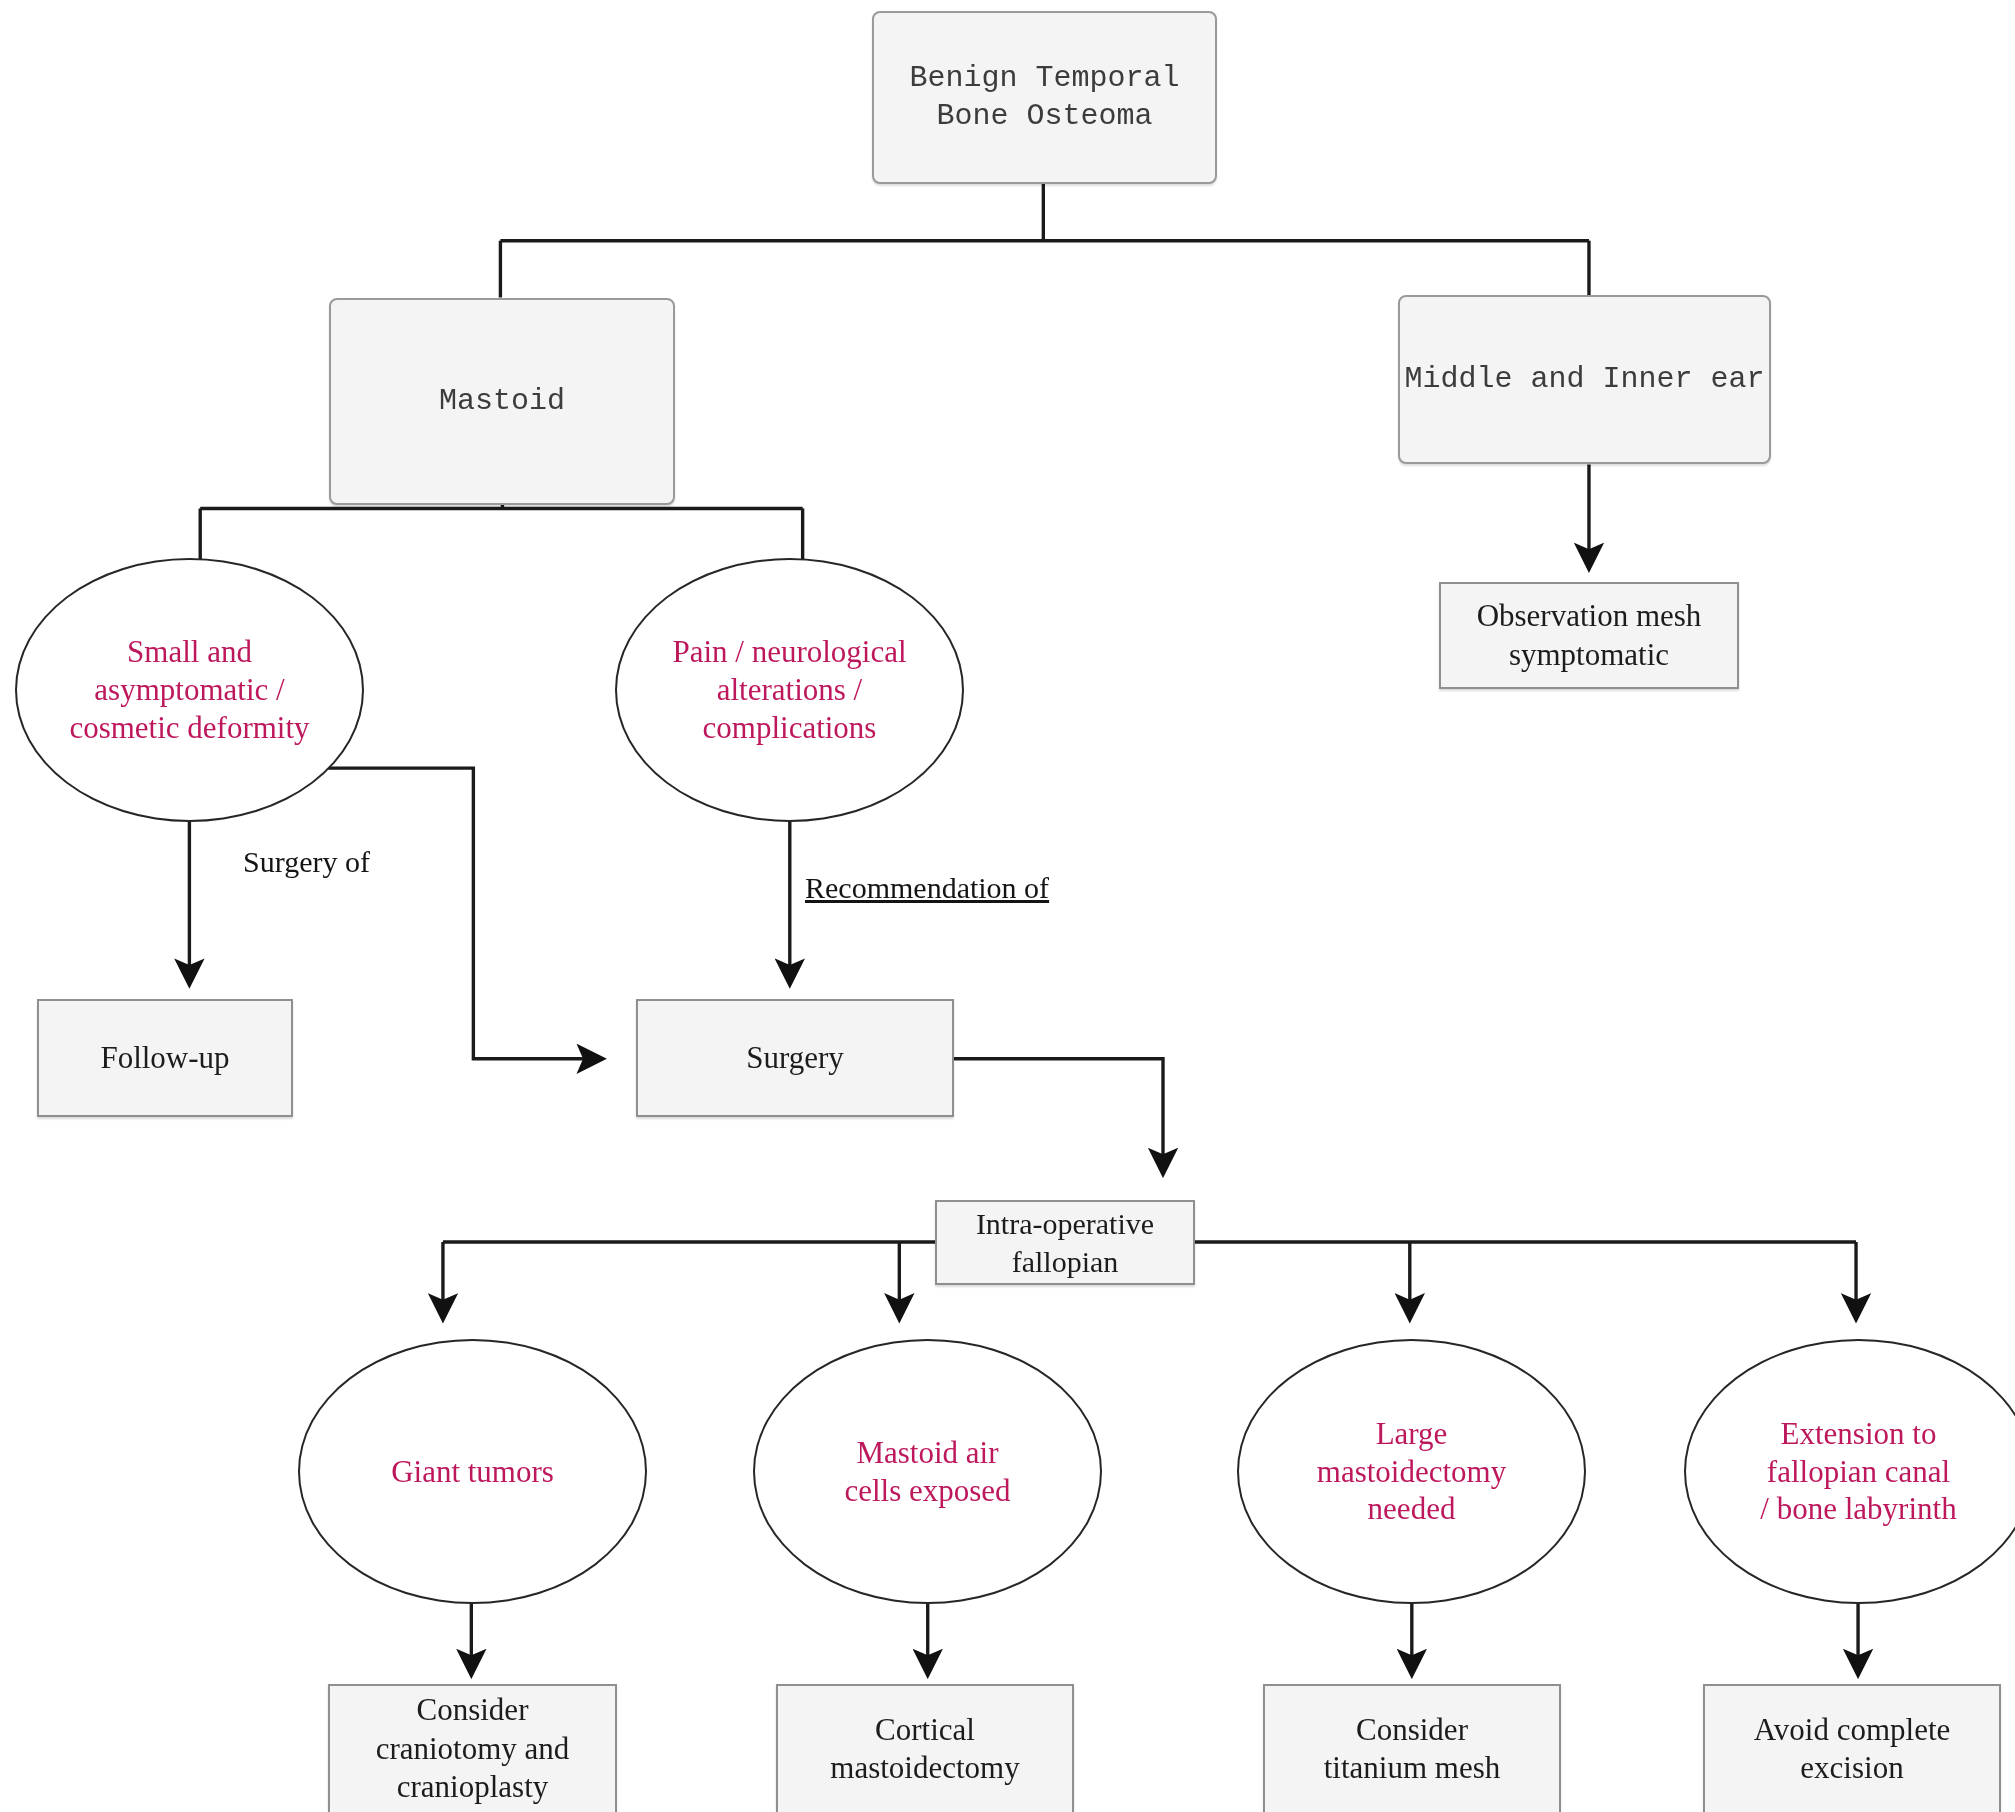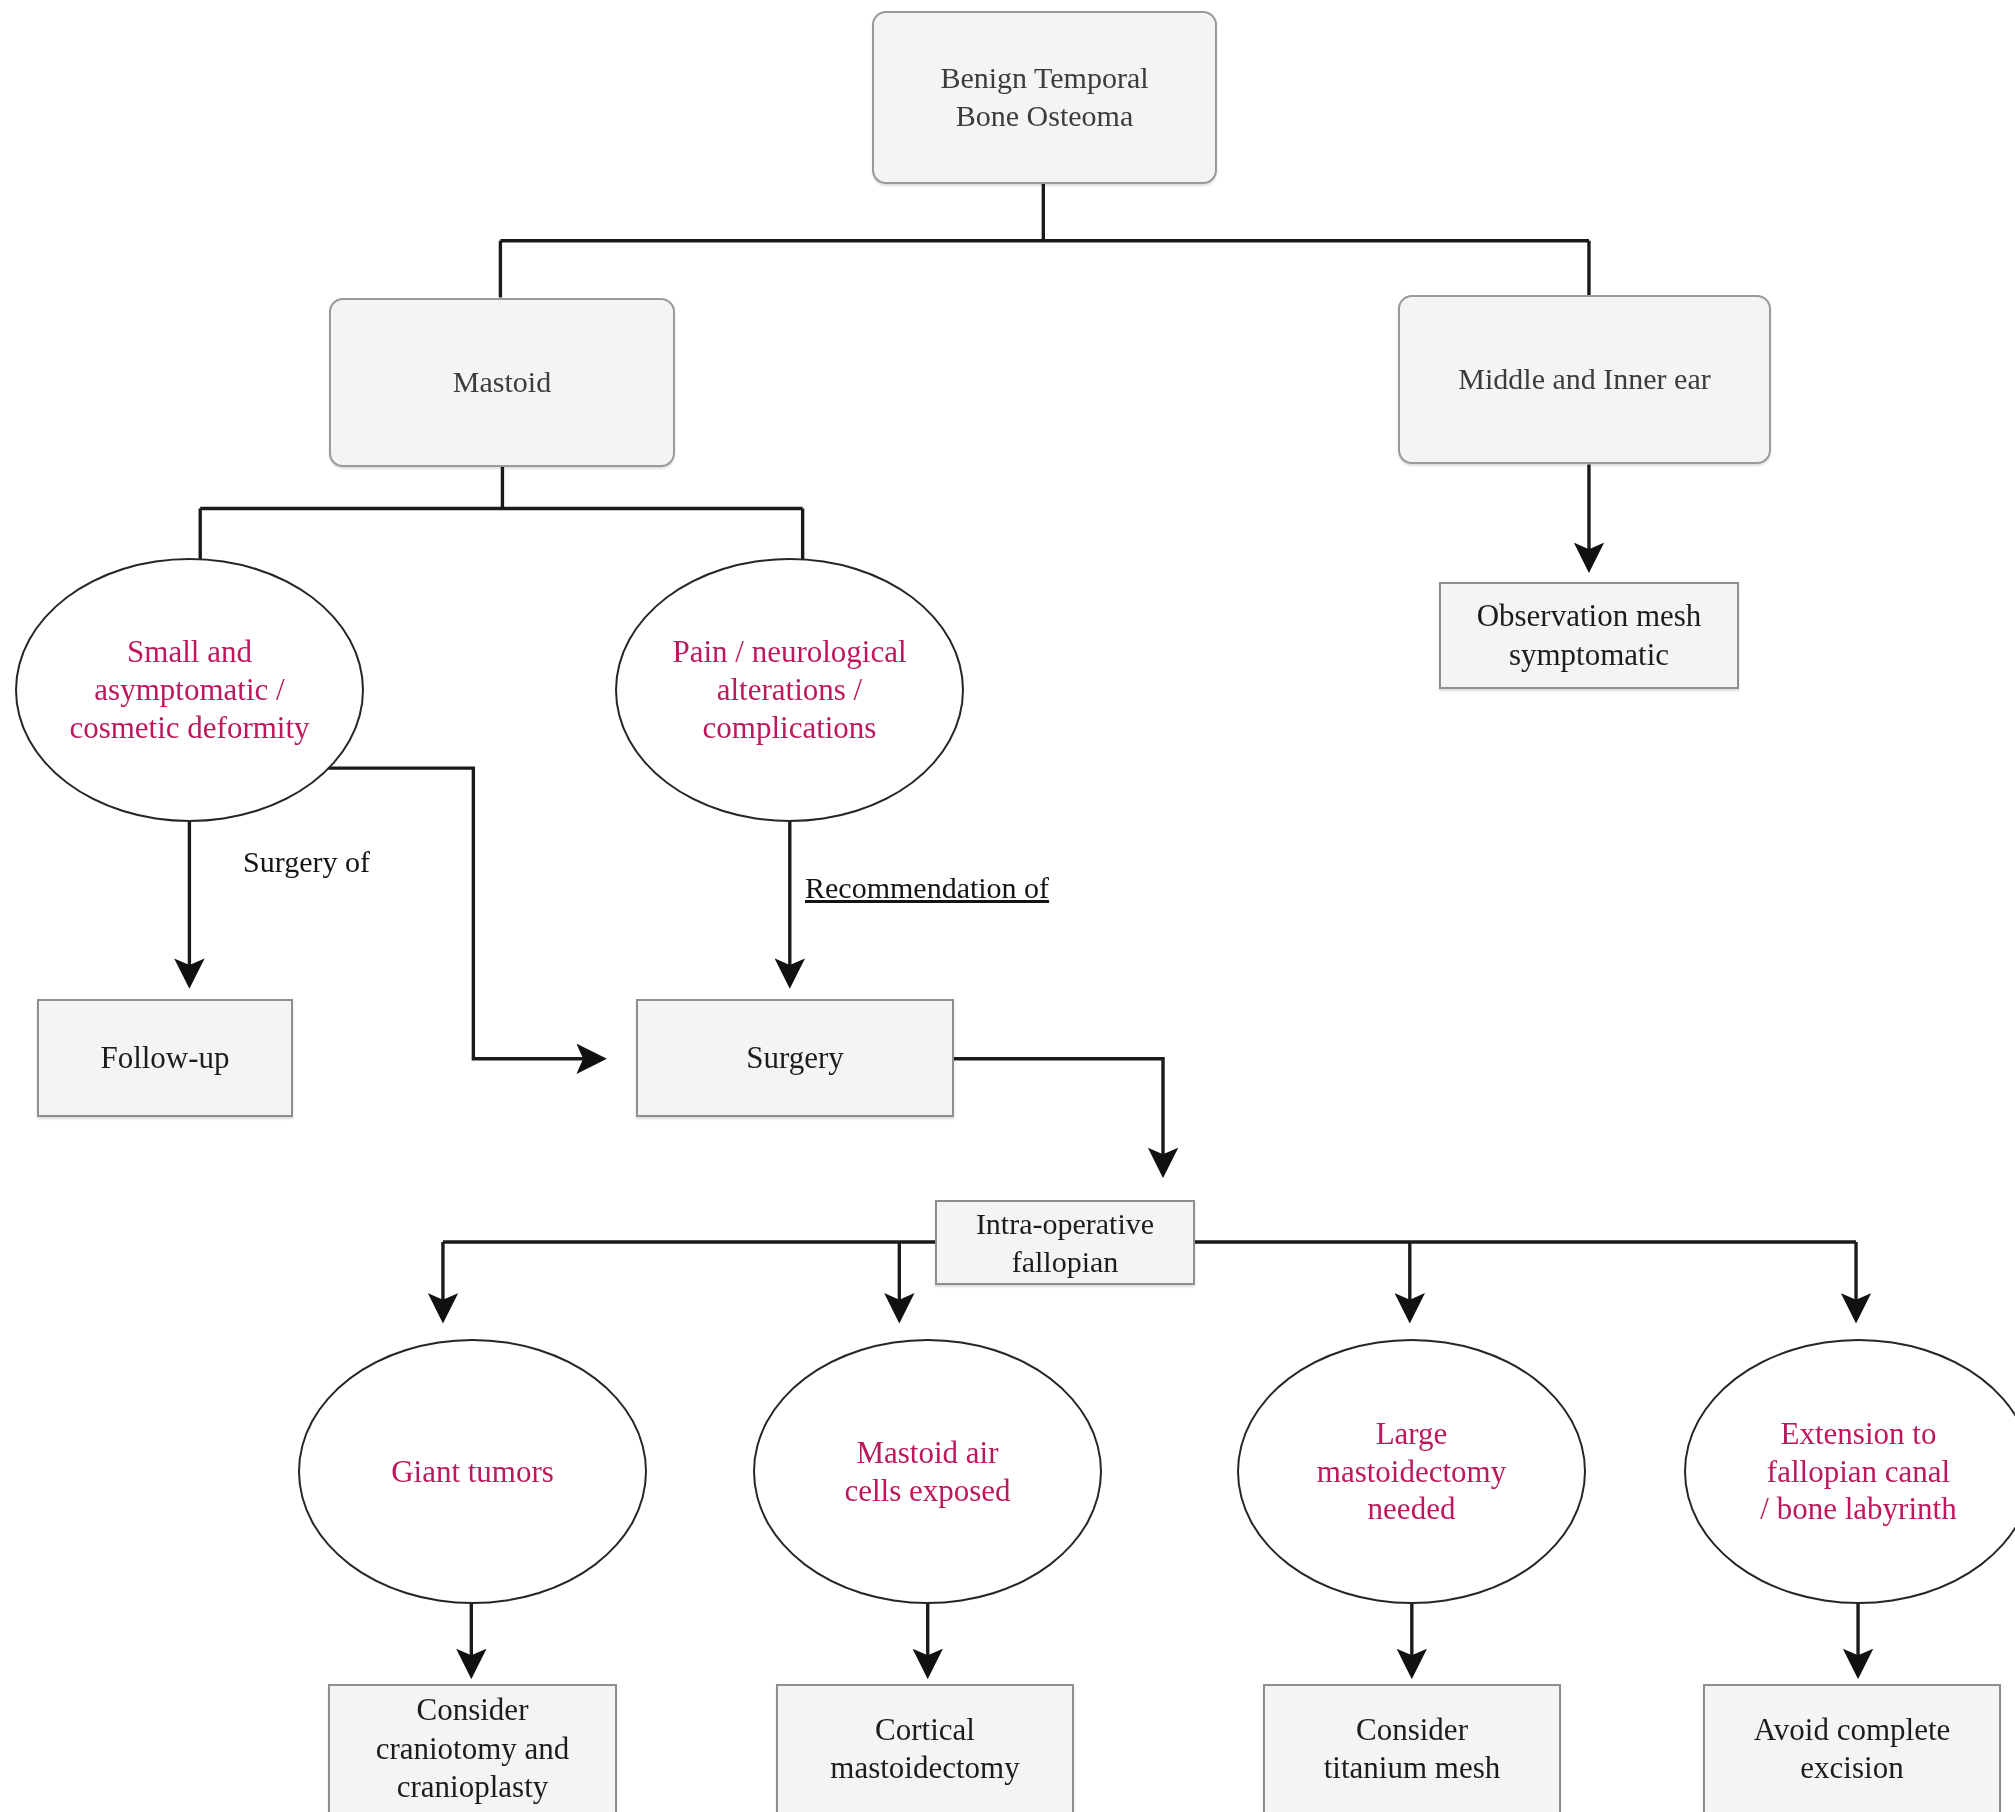--- a/index.html
+++ b/index.html
@@ -13,22 +13,22 @@
   }
   #canvas{position:absolute;left:0;top:0;width:2015px;height:1812px;}
   svg.edges{position:absolute;left:0;top:0;width:2015px;height:1812px;pointer-events:none;}
 
   
   .node{position:absolute;box-sizing:border-box;display:flex;align-items:center;justify-content:center;text-align:center;}
 
   .rounded{
     background:#f4f4f4;
     border:2px solid #9a9a9a;
-    border-radius:14px;
-    font-family:Liberation Serif, serif;
+    border-radius:8px;
+    font-family:Liberation Mono, monospace;
     color:#3c3c3c;
     font-size:30px;
     line-height:1.28;
     box-shadow:0 2px 2px rgba(0,0,0,.13);
   }
 
   .rect{
     background:#f4f4f4;
     border:2px solid #8f8f8f;
     font-family:"Liberation Serif", serif;
@@ -100,21 +100,21 @@
       <path d="M 697 2370 L 697 2476" marker-end="url(#arrow)"></path>
       <path d="M 1372 2370 L 1372 2476" marker-end="url(#arrow)"></path>
       <path d="M 2088 2370 L 2088 2476" marker-end="url(#arrow)"></path>
       <path d="M 2748 2370 L 2748 2476" marker-end="url(#arrow)"></path>
     </g>
   </svg>
 
   <div class="node rounded nw" style="left:872px;top:10.8px;width:345px;height:173px;">Benign Temporal
 Bone Osteoma</div>
 
-  <div class="node rounded nw" style="left:329px;top:298px;width:346px;height:169px;">Mastoid</div>
+  <div class="node rounded nw" style="left:329px;top:298px;width:346px;height:207px;">Mastoid</div>
 
   <div class="node rounded nw" style="left:1398px;top:295px;width:373px;height:169px;">Middle and Inner ear</div>
 
   <div class="node rect nw" style="left:1439px;top:582px;width:300px;height:107px;">Observation mesh
 symptomatic</div>
 
   <div class="node ellipse nw" style="left:15px;top:558px;width:349px;height:264px;">Small and
 asymptomatic /
 cosmetic deformity</div>
 

